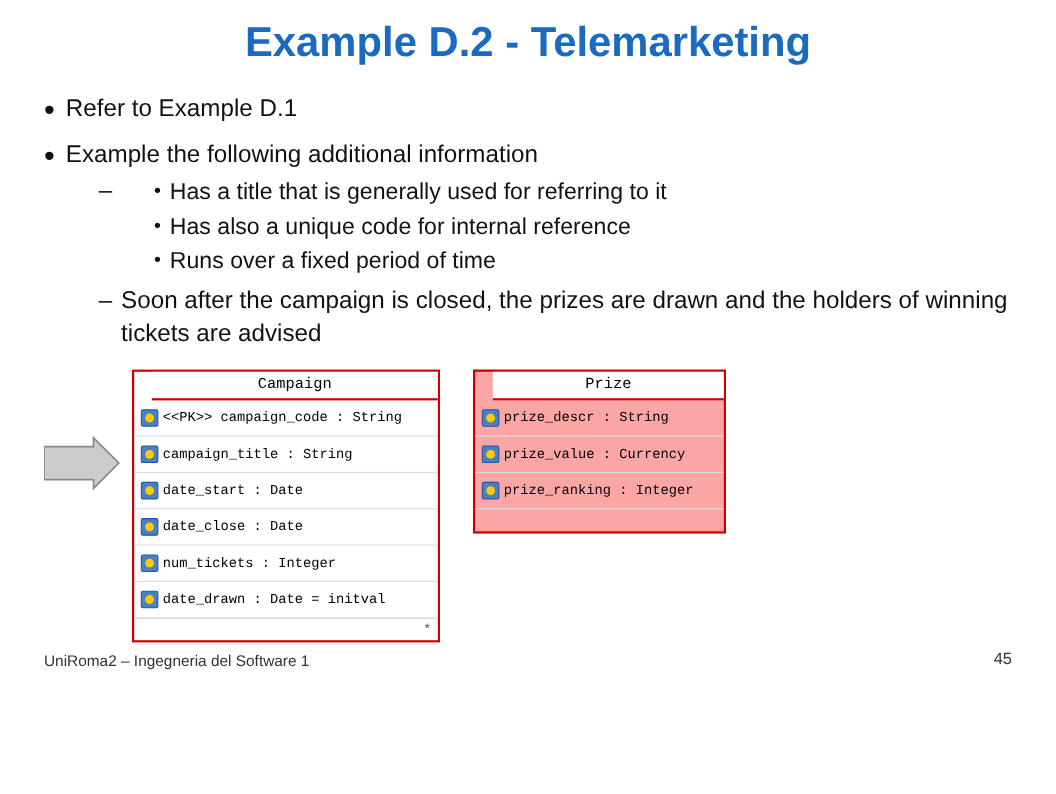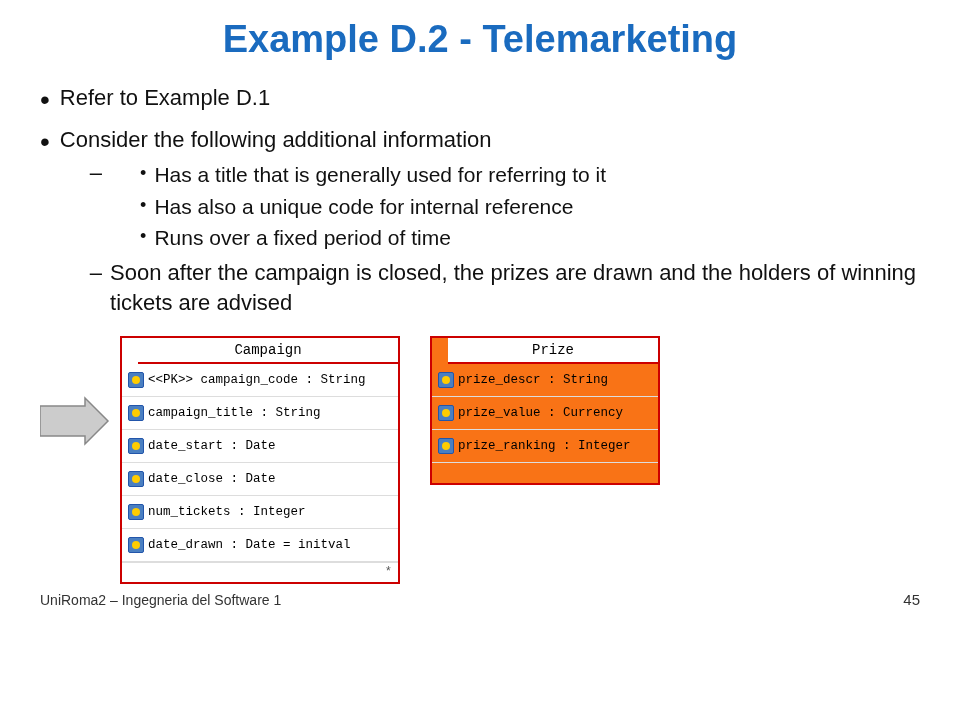--- a/index.html
+++ b/index.html
@@ -169,21 +169,21 @@
 
     .field-icon-inner {
       width: 8px;
       height: 8px;
       background: #ffcc00;
       border-radius: 50%;
     }
 
     .prize-box {
       border: 2px solid #cc0000;
-      background: #f97316;
+      background: #fca5a5;
       min-width: 230px;
       font-family: 'Courier New', monospace;
       font-size: 13px;
       margin-top: 0px;
       align-self: flex-start;
     }
 
     .bottom-bar {
       position: absolute;
       bottom: 8px;
@@ -215,21 +215,21 @@
   <div class="content">
 
     <div class="bullet-l1">
       <span class="bullet-l1-dot">•</span>
       <span class="bullet-l1-text">Refer to Example D.1</span>
     </div>
 
     <div class="bullet-l1">
       <span class="bullet-l1-dot">•</span>
       <div>
-        <span class="bullet-l1-text">Consider the following additional information</span>
+        <span class="bullet-l1-text">Example the following additional information</span>
 
         <div class="sub-indent">
 
           <div class="bullet-l2">
             <span class="dash">–</span>
             <div>
               <div class="sub-indent2">
                 <div class="bullet-l3">
                   <span class="small-dot">•</span>
                   <span class="bullet-l3-text">Has a title that is generally used for referring to it</span>

